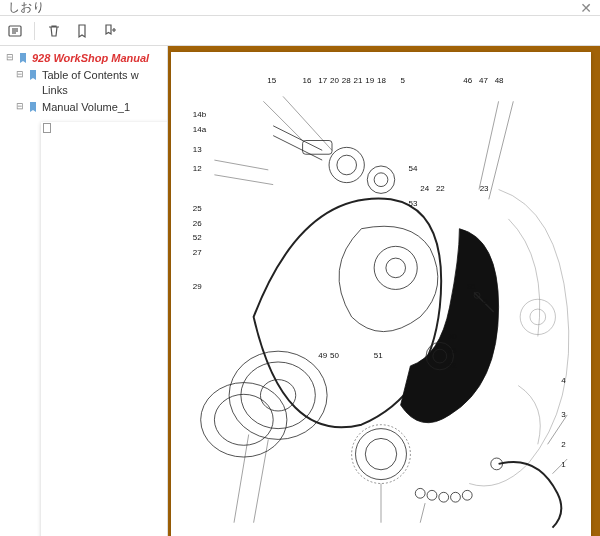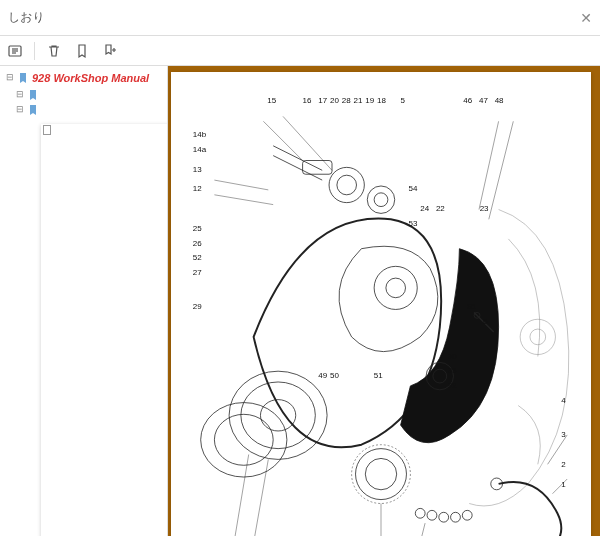--- a/index.html
+++ b/index.html
@@ -1,17 +1,17 @@
 <!DOCTYPE html>
 <html><head>
 <meta charset="utf-8">
 <style>
   * { box-sizing: border-box; margin: 0; padding: 0; }
   body { font-family: "Segoe UI", Meiryo, sans-serif; font-size: 12px; color: #333; background: #fff; width: 600px; height: 536px; overflow: hidden; display: flex; flex-direction: column; }
-  .top-bar { height: 36px; border-bottom: 1px solid #ddd; display: flex; align-items: center; padding: 0 8px; gap: 8px; }
+  .top-bar { height: 16px; border-bottom: 1px solid #ddd; display: flex; align-items: center; padding: 0 8px; gap: 8px; }
   .top-bar .title { font-size: 12px; color: #555; }
   .top-bar .close { margin-left: auto; color: #888; cursor: pointer; font-size: 14px; }
   .toolbar { height: 30px; border-bottom: 1px solid #ddd; display: flex; align-items: center; padding: 0 6px; gap: 10px; }
   .toolbar .icon { width: 18px; height: 18px; display: flex; align-items: center; justify-content: center; color: #555; cursor: pointer; }
   .toolbar .sep { width: 1px; height: 18px; background: #ddd; }
   .main { flex: 1; display: flex; overflow: hidden; }
   .sidebar { width: 168px; border-right: 1px solid #ddd; overflow-y: auto; padding: 4px 2px; font-size: 11px; }
   .tree-item { display: flex; align-items: flex-start; padding: 1px 0 1px 4px; cursor: pointer; line-height: 1.35; }
   .tree-toggle { width: 10px; color: #888; font-size: 9px; margin-right: 1px; flex-shrink: 0; }
   .tree-icon { width: 12px; height: 12px; margin-right: 3px; flex-shrink: 0; color: #6aa5d8; margin-top: 1px; }
@@ -73,26 +73,28 @@
           </svg>
       </span>
       <span class="tree-label root-label">928 WorkShop Manual</span>
     </div>
     <div id="tree-children">
         <div class="tree-item indent-1">
           <span class="tree-toggle">⊟</span>
           <span class="tree-icon"><svg viewBox="0 0 12 12" width="12" height="12" fill="#6aa5d8">
               <path d="M3 1h6v10l-3-2-3 2z"></path>
             </svg></span>
+          <span class="tree-label">Table of Contents w Links</span>
         </div>
         <div class="tree-item indent-1">
           <span class="tree-toggle">⊟</span>
           <span class="tree-icon"><svg viewBox="0 0 12 12" width="12" height="12" fill="#6aa5d8">
               <path d="M3 1h6v10l-3-2-3 2z"></path>
             </svg></span>
+          <span class="tree-label">Manual Volume_1</span>
         </div>
         <div class="tree-item indent-2">
           <span class="tree-toggle"></span>
           <span class="tree-icon page"><svg viewBox="0 0 12 12" width="12" height="12" fill="none" stroke="#999" stroke-width="1">
               <rect x="2.5" y="1.5" width="7" height="9"></rect>
             </svg></span>
         </div>
       </div>
   </div>
 

